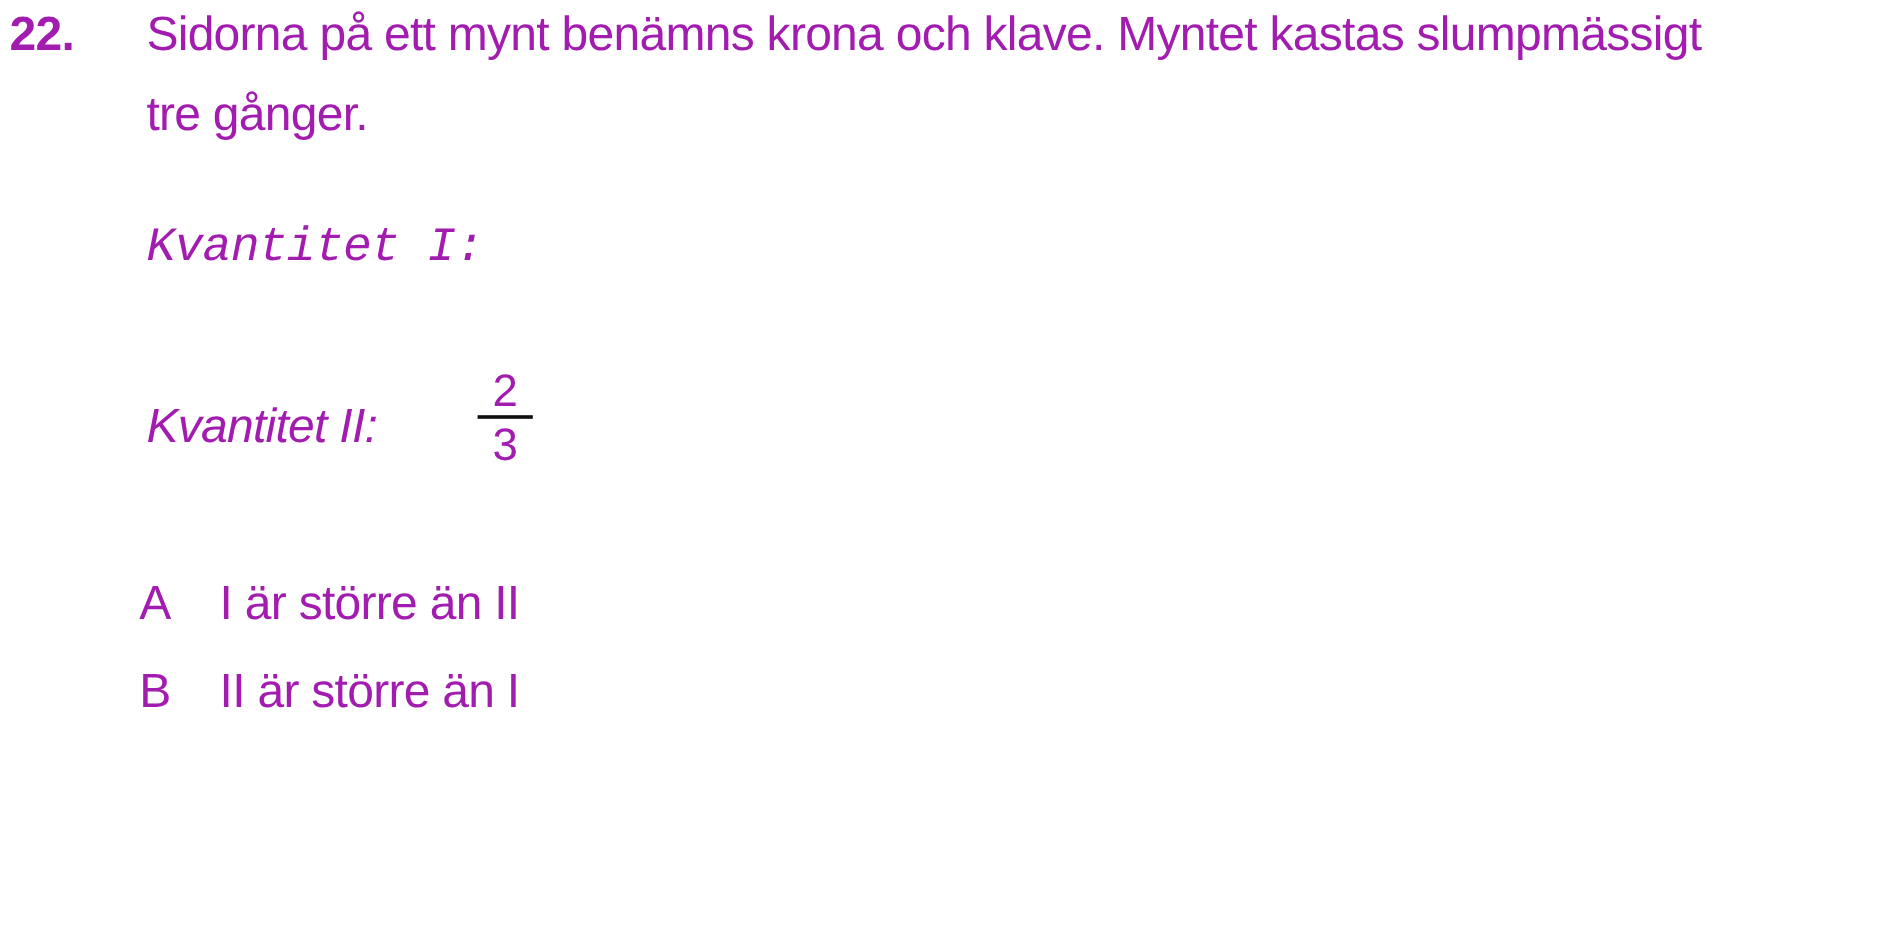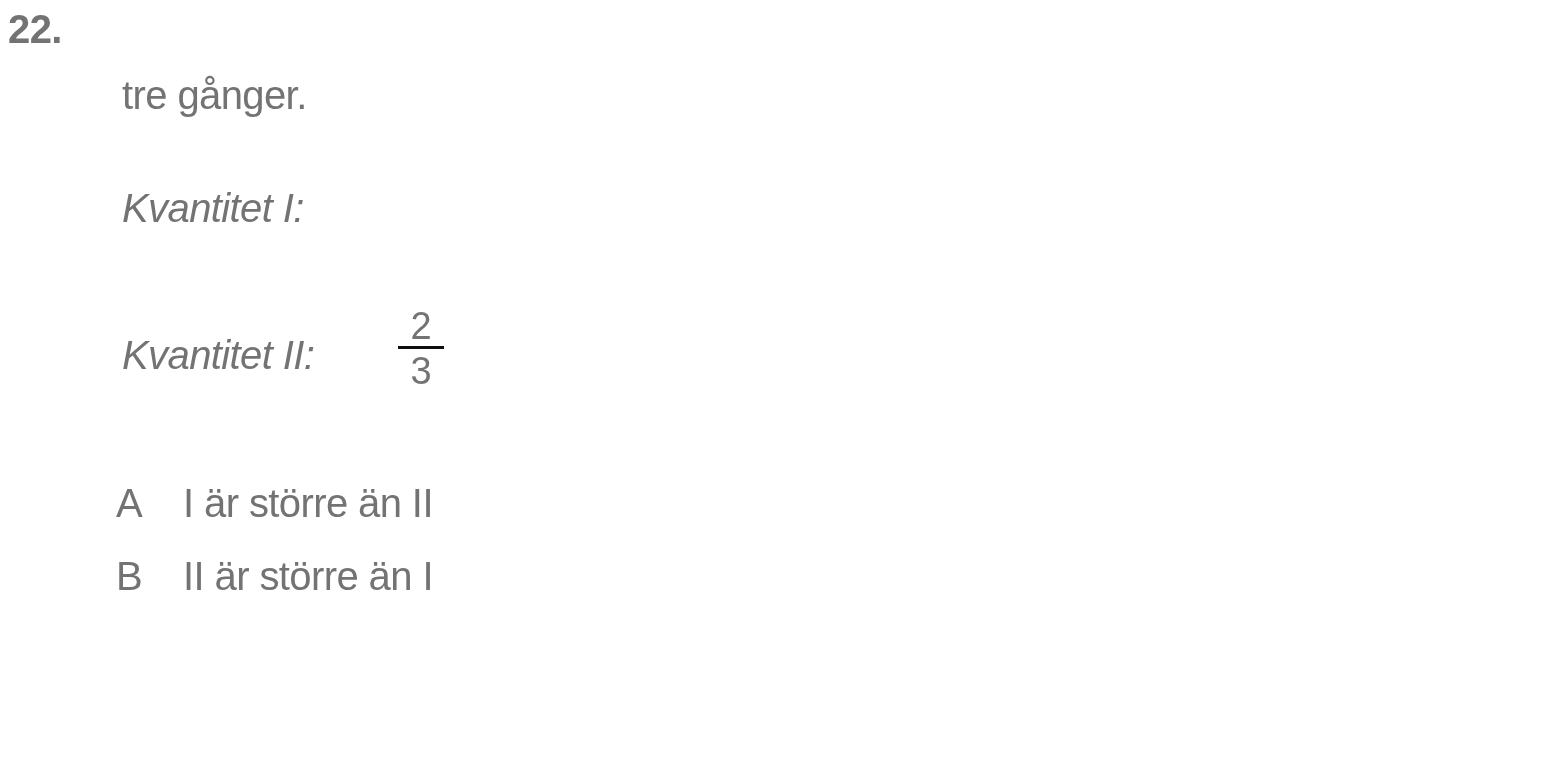--- a/index.html
+++ b/index.html
@@ -8,39 +8,39 @@
     width: 1566px;
     height: 774px;
     background: #ffffff;
     overflow: hidden;
   }
   .page {
     position: relative;
     width: 1370px;
     height: 774px;
     background: #ffffff;
-    color: #737373;
+    color: #a21caf;
     font-family: "Liberation Sans", "DejaVu Sans", sans-serif;
     font-size: 40px;
     line-height: 50px;
     letter-spacing: -0.6px;
   }
   .abs { position: absolute; white-space: nowrap; }
   .qnum {
     left: 8px;
     top: 4px;
     font-weight: 700;
   }
   .qline1 { left: 122px; top: 4px; }
   .qline2 { left: 122px; top: 70px; }
   .qlabel {
     font-style: italic;
     left: 122px;
   }
-  .q1label { top: 183px; }
+  .q1label { top: 183px; font-family: Liberation Mono, monospace; }
   .q1content { left: 392px; top: 183px; }
   .q2label { top: 330px; }
   .fraction {
     position: absolute;
     left: 398px;
     top: 306px;
     width: 46px;
     text-align: center;
     font-size: 38px;
     letter-spacing: 0;
@@ -69,20 +69,21 @@
     width: 67px;
   }
 </style>
 </head>
 <body>
 
 <div class="page">
 
   <div class="abs qnum">22.</div>
 
+  <div class="abs qline1">Sidorna på ett mynt benämns krona och klave. Myntet kastas slumpmässigt</div>
 
   <div class="abs qline2">tre gånger.</div>
 
   <div class="abs qlabel q1label">Kvantitet I:</div>
 
 
   <div class="abs qlabel q2label">Kvantitet II:</div>
 
   <div class="fraction">
     <div class="num">2</div>

